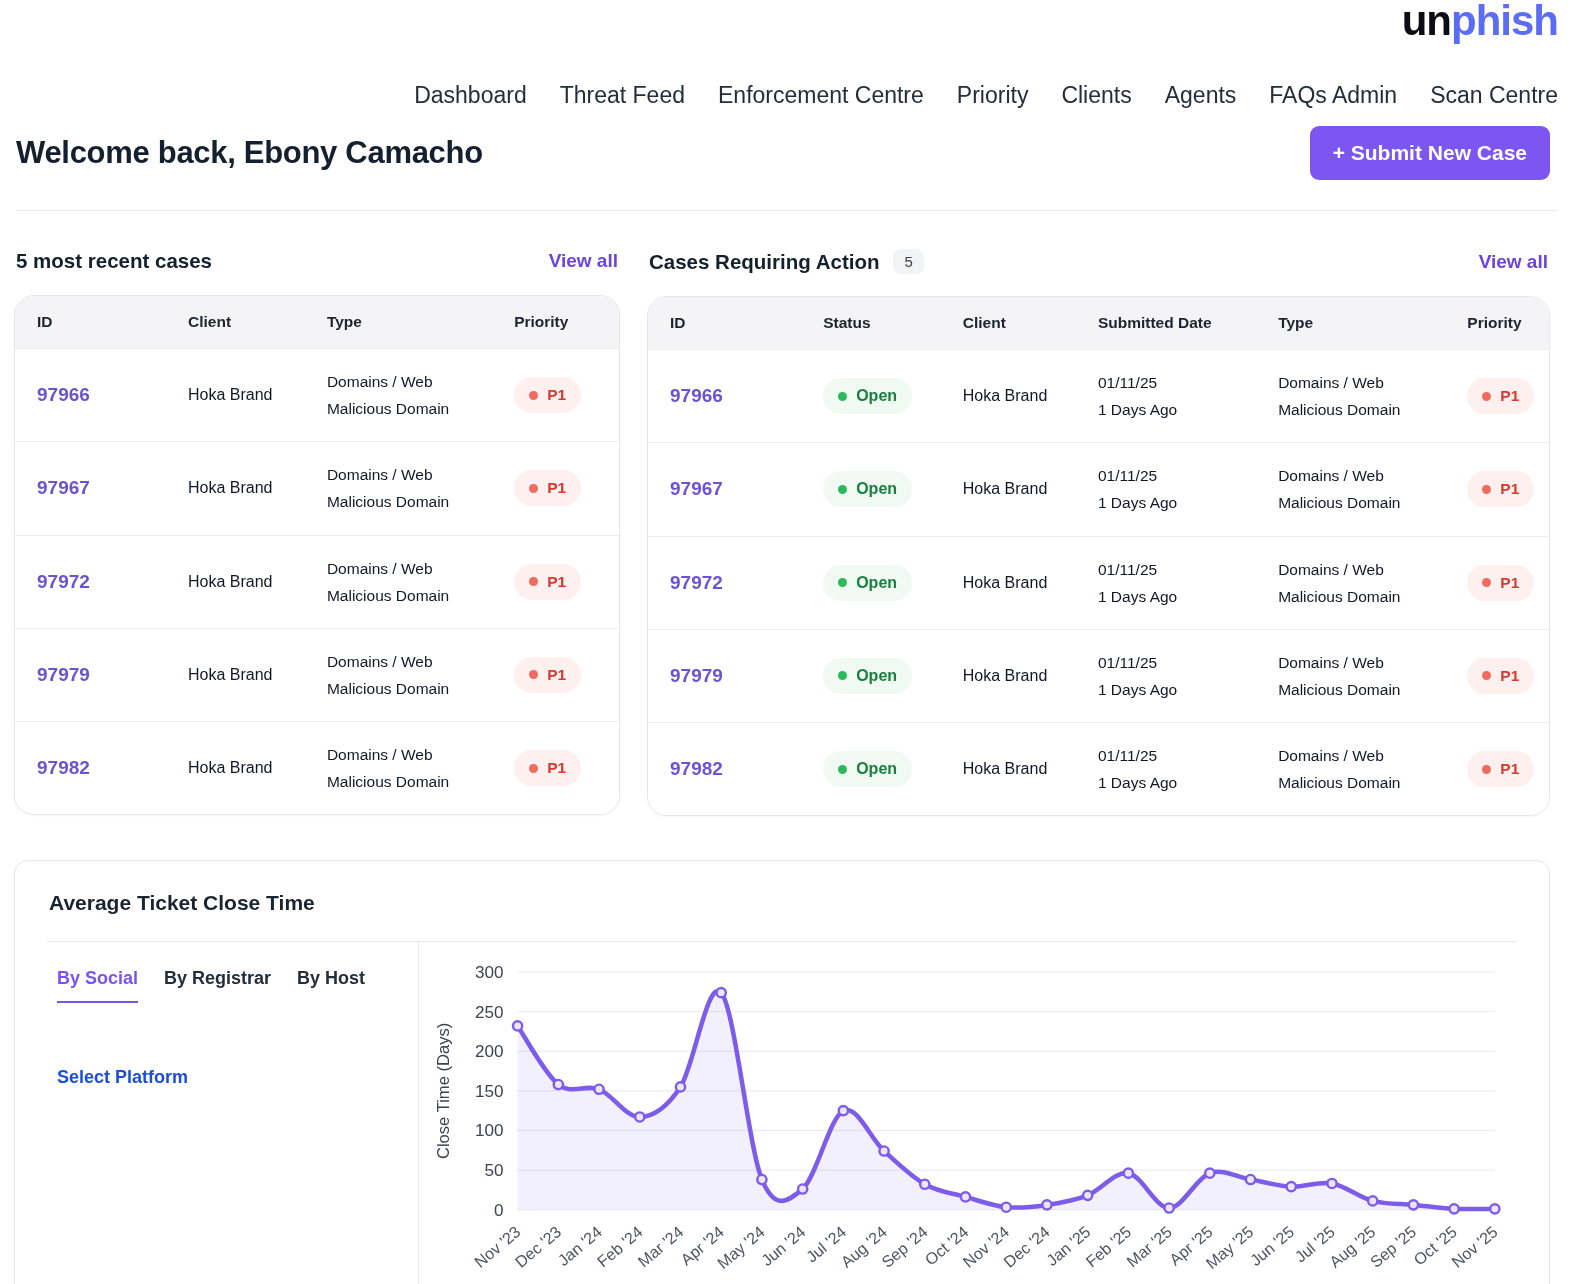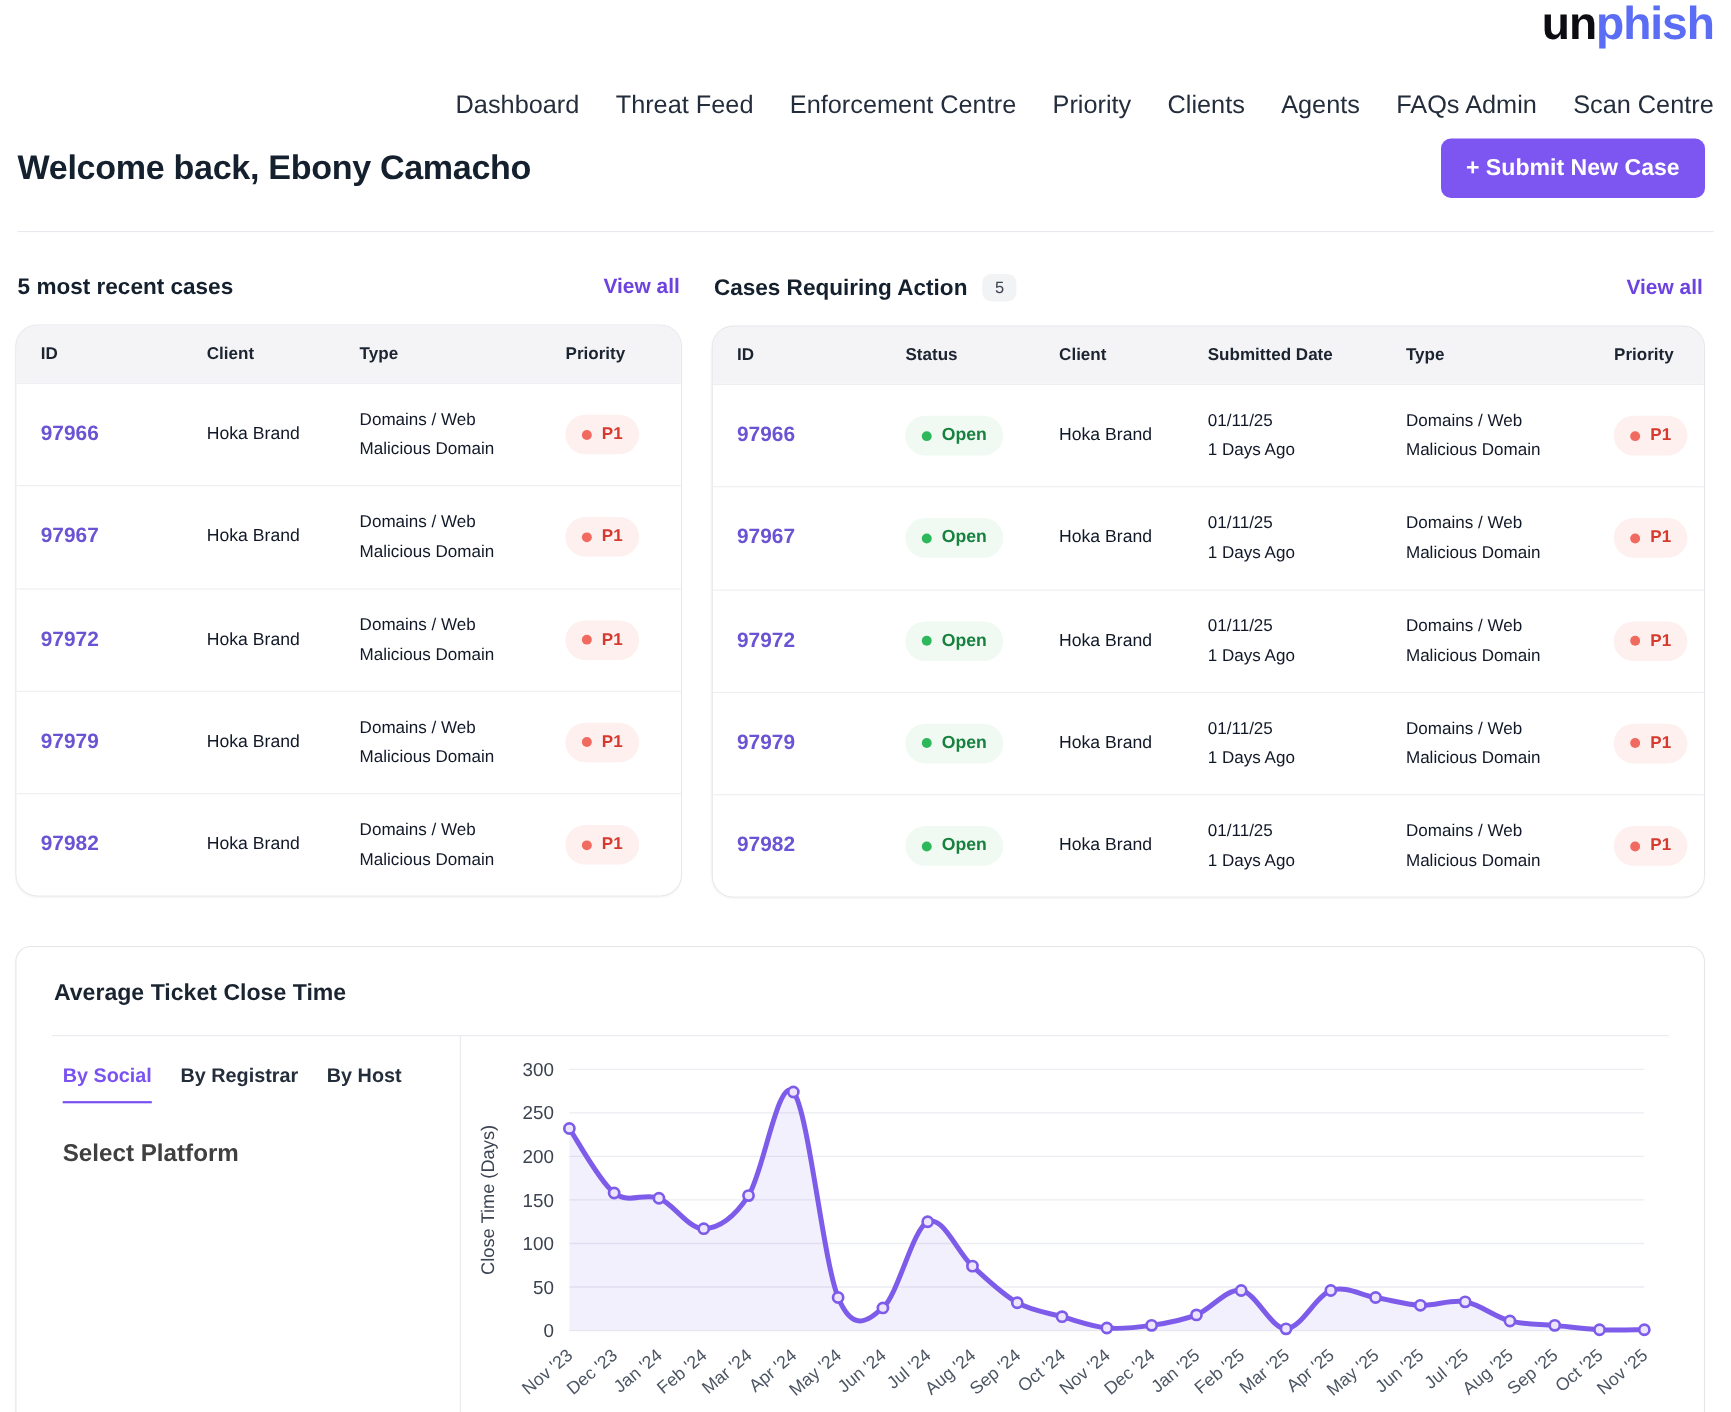--- a/index.html
+++ b/index.html
@@ -61,21 +61,21 @@
 
   
   .chart-card { margin:44px 24px 26px 14px; border:1px solid #e5e7eb; border-radius:14px; background:#fff; padding:30px 32px 18px 32px; box-shadow:0 1px 2px rgba(16,24,40,0.04); }
   .chart-title { font-size:21px; font-weight:600; color:#1a2430; padding-left:2px; }
   .chart-title-divider { border:none; border-top:1px solid #e7e9ee; margin:26px 0 0 0; }
   .chart-body { display:flex; }
   .chart-left { width:372px; border-right:1px solid #e7e9ee; padding:26px 30px 30px 10px; }
   .tabs { display:flex; gap:26px; }
   .tab { font-size:18px; font-weight:700; color:#232d3b; text-decoration:none; padding-bottom:12px; cursor:pointer; }
   .tab.active { color:#7a52f0; border-bottom:2px solid #7a52f0; }
-  .platform-label { margin-top:32px; font-size:22px; font-weight:700; color:#404040; }
+  .platform-label { margin-top:64px; font-size:18px; font-weight:700; color:#1d4ed8; }
   .search-select { margin-top:20px; width:296px; height:53px; border:1px solid #d4d7dd; border-radius:10px; display:flex; align-items:center; background:#fff; cursor:pointer; }
   .search-select .ph { flex:1; font-style:italic; font-size:19px; color:#555f6e; padding-left:18px; }
   .search-select .sep { width:1px; height:100%; background:#e2e4e9; }
   .search-select .chev { width:52px; display:flex; align-items:center; justify-content:center; }
   .chart-right { flex:1; padding:14px 0 0 6px; }
   .chart-right svg { display:block; width:100%; height:auto; }
 </style>
 </head>
 <body>
 

